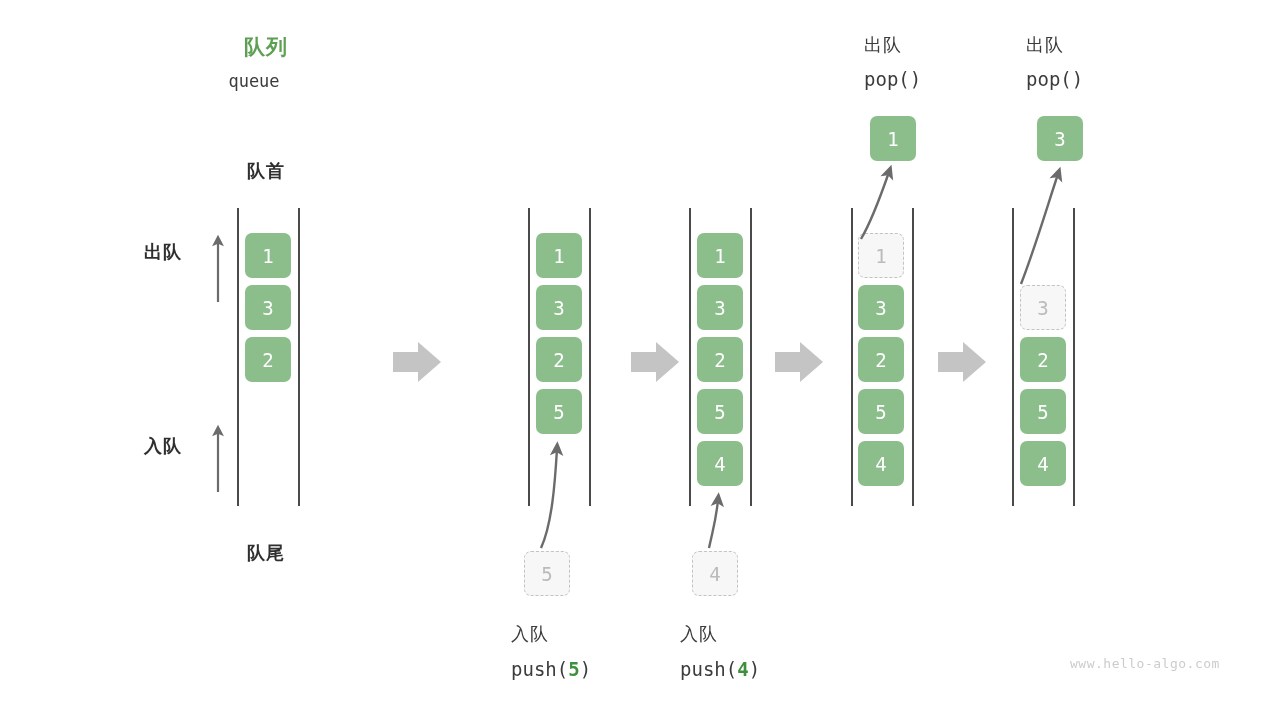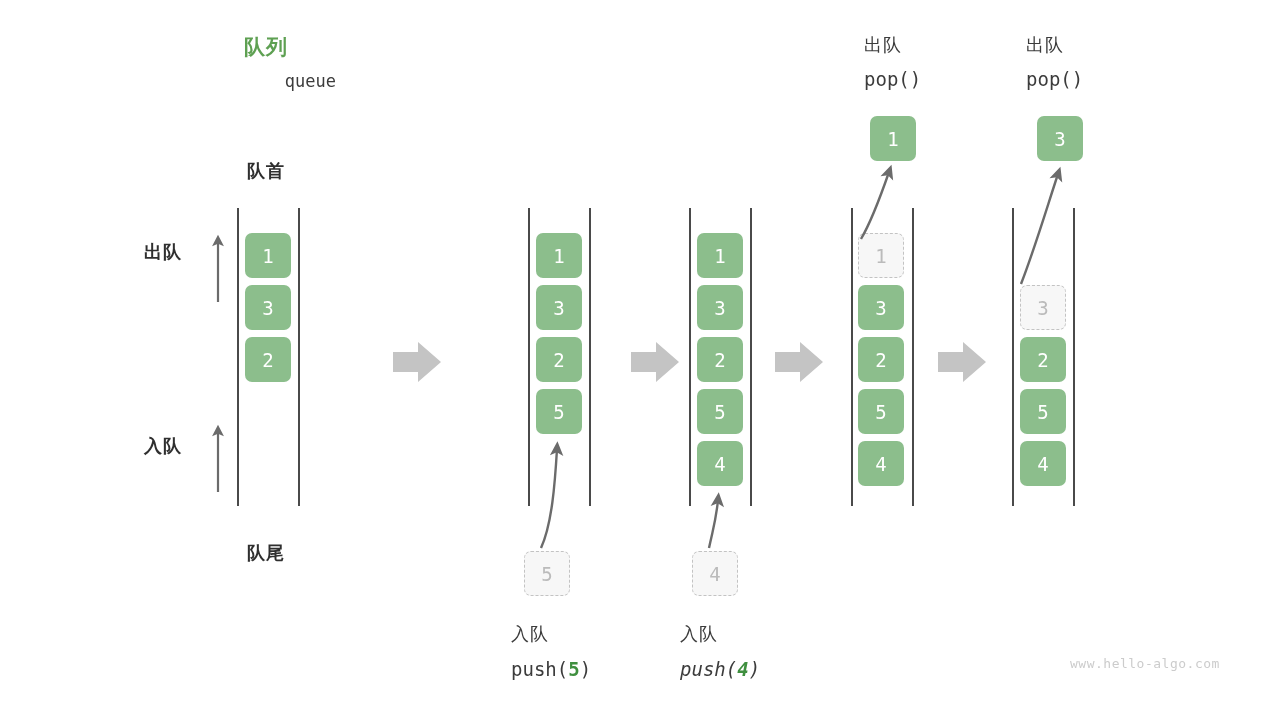--- a/index.html
+++ b/index.html
@@ -110,21 +110,21 @@
     height: 720px;
     pointer-events: none;
   }
 </style>
 </head>
 <body>
 
 <div id="stage">
 
   <div class="abs title-cn" style="left:196px; top:33px; width:140px;">队列</div>
-  <div class="abs title-en" style="left:196px; top:71px; width:140px;text-align:right;">queue</div>
+  <div class="abs title-en" style="left:184px; top:71px; width:140px;">queue</div>
 
   <div class="abs label-bold" style="left:206px; top:159px; width:120px;font-family:Liberation Serif, serif;">队首</div>
   <div class="abs label-bold" style="left:206px; top:541px; width:120px;">队尾</div>
 
   <div class="abs label-bold" style="left:144px; top:240px; width:62px; text-align:left;">出队</div>
   <div class="abs label-bold" style="left:144px; top:434px; width:62px; text-align:left;">入队</div>
 
   <div>
     <div class="rail abs" style="left:237px; top:208px; height:298px;"></div>
     <div class="rail abs" style="left:298px; top:208px; height:298px;"></div>
@@ -157,21 +157,21 @@
 
     <div class="cell filled abs" style="left:697px; top:233px;">1</div>
     <div class="cell filled abs" style="left:697px; top:285px;">3</div>
     <div class="cell filled abs" style="left:697px; top:337px;">2</div>
     <div class="cell filled abs" style="left:697px; top:389px;">5</div>
     <div class="cell filled abs" style="left:697px; top:441px;">4</div>
 
     <div class="cell ghost abs" style="left:692px; top:551px;">4</div>
 
     <div class="abs op-cn" style="left:680px; top:622px;">入队</div>
-    <div class="abs op-code" style="left:680px; top:658px;font-style:italic;">
+    <div class="abs op-code" style="left:680px; top:658px;">
       <span>push(</span><span class="num">4</span><span>)</span>
     </div>
   </div>
 
   <div>
     <div class="abs op-cn" style="left:864px; top:33px;">出队</div>
     <div class="abs op-code" style="left:864px; top:68px;">pop()</div>
 
     <div class="cell filled abs" style="left:870px; top:116px;">1</div>
 

